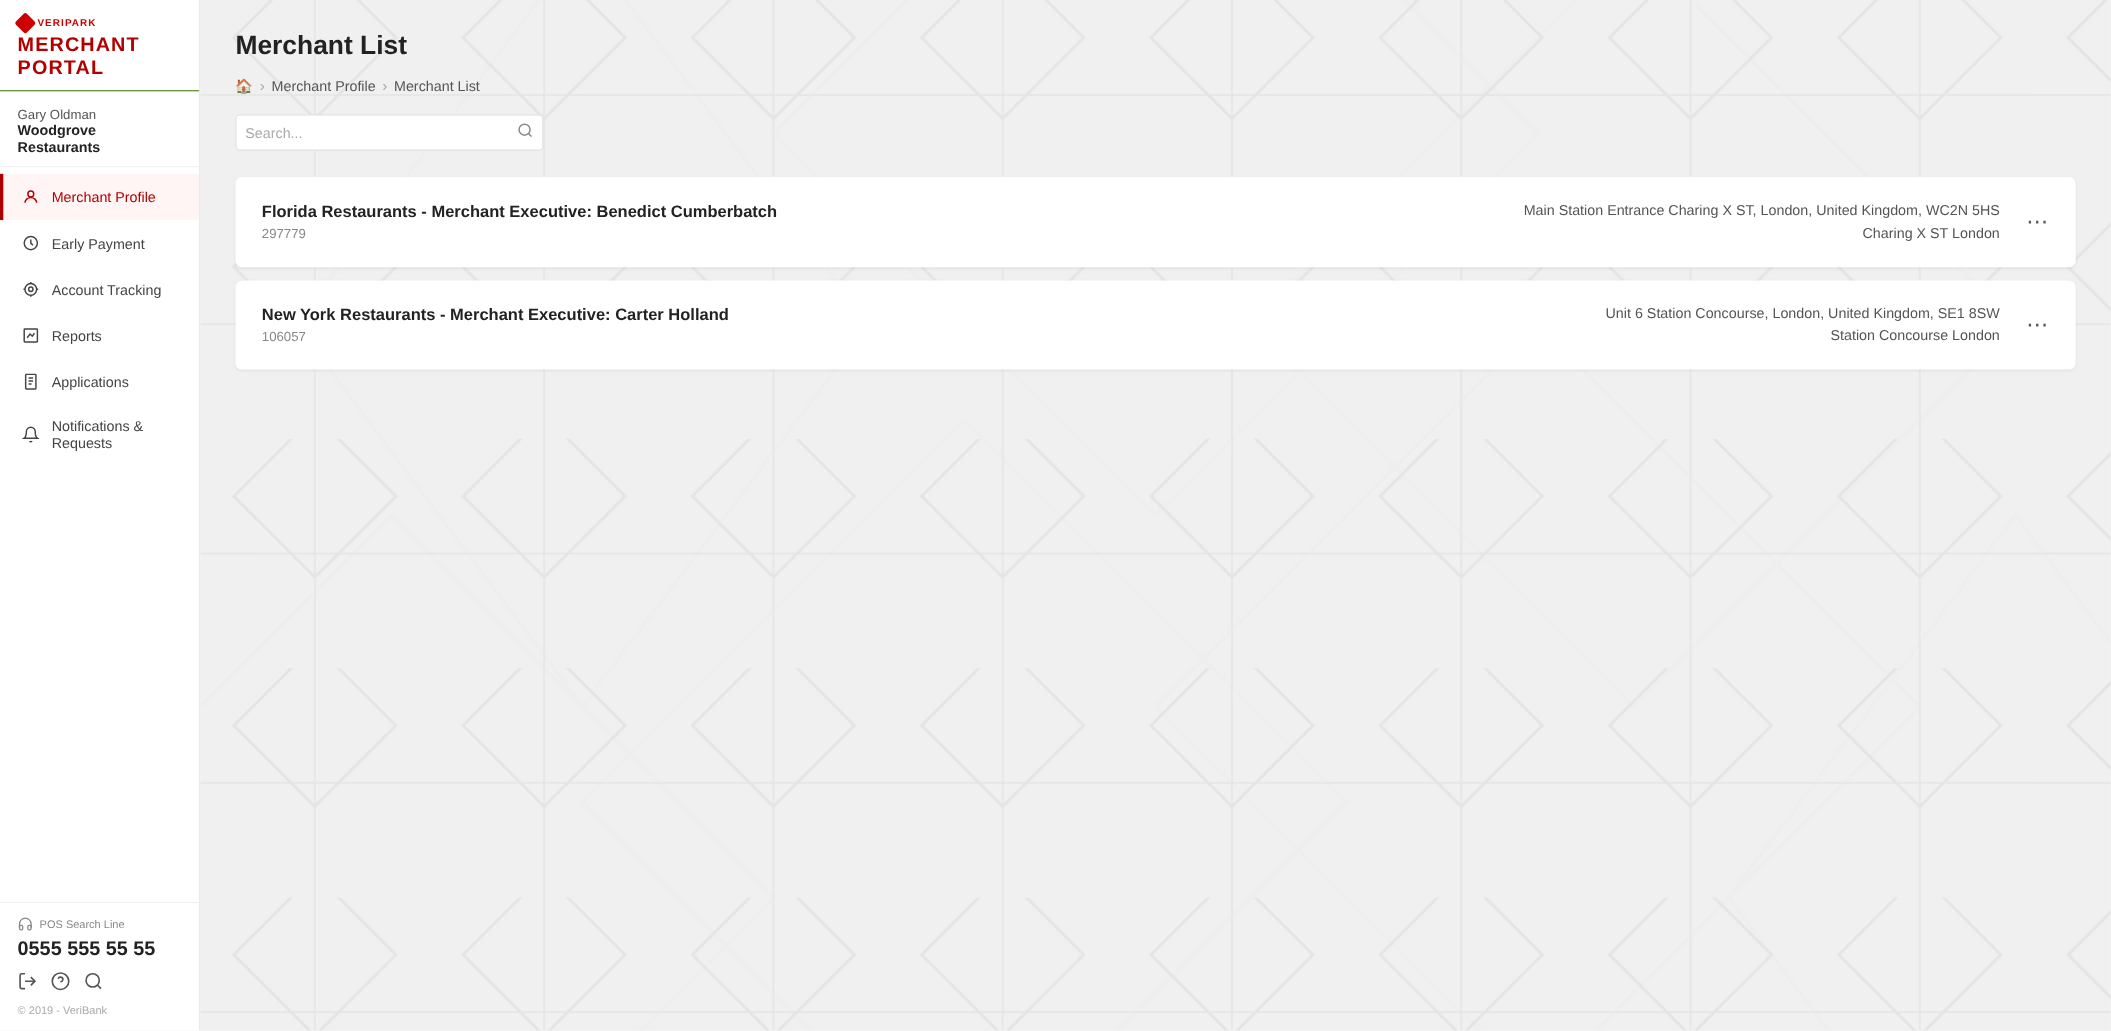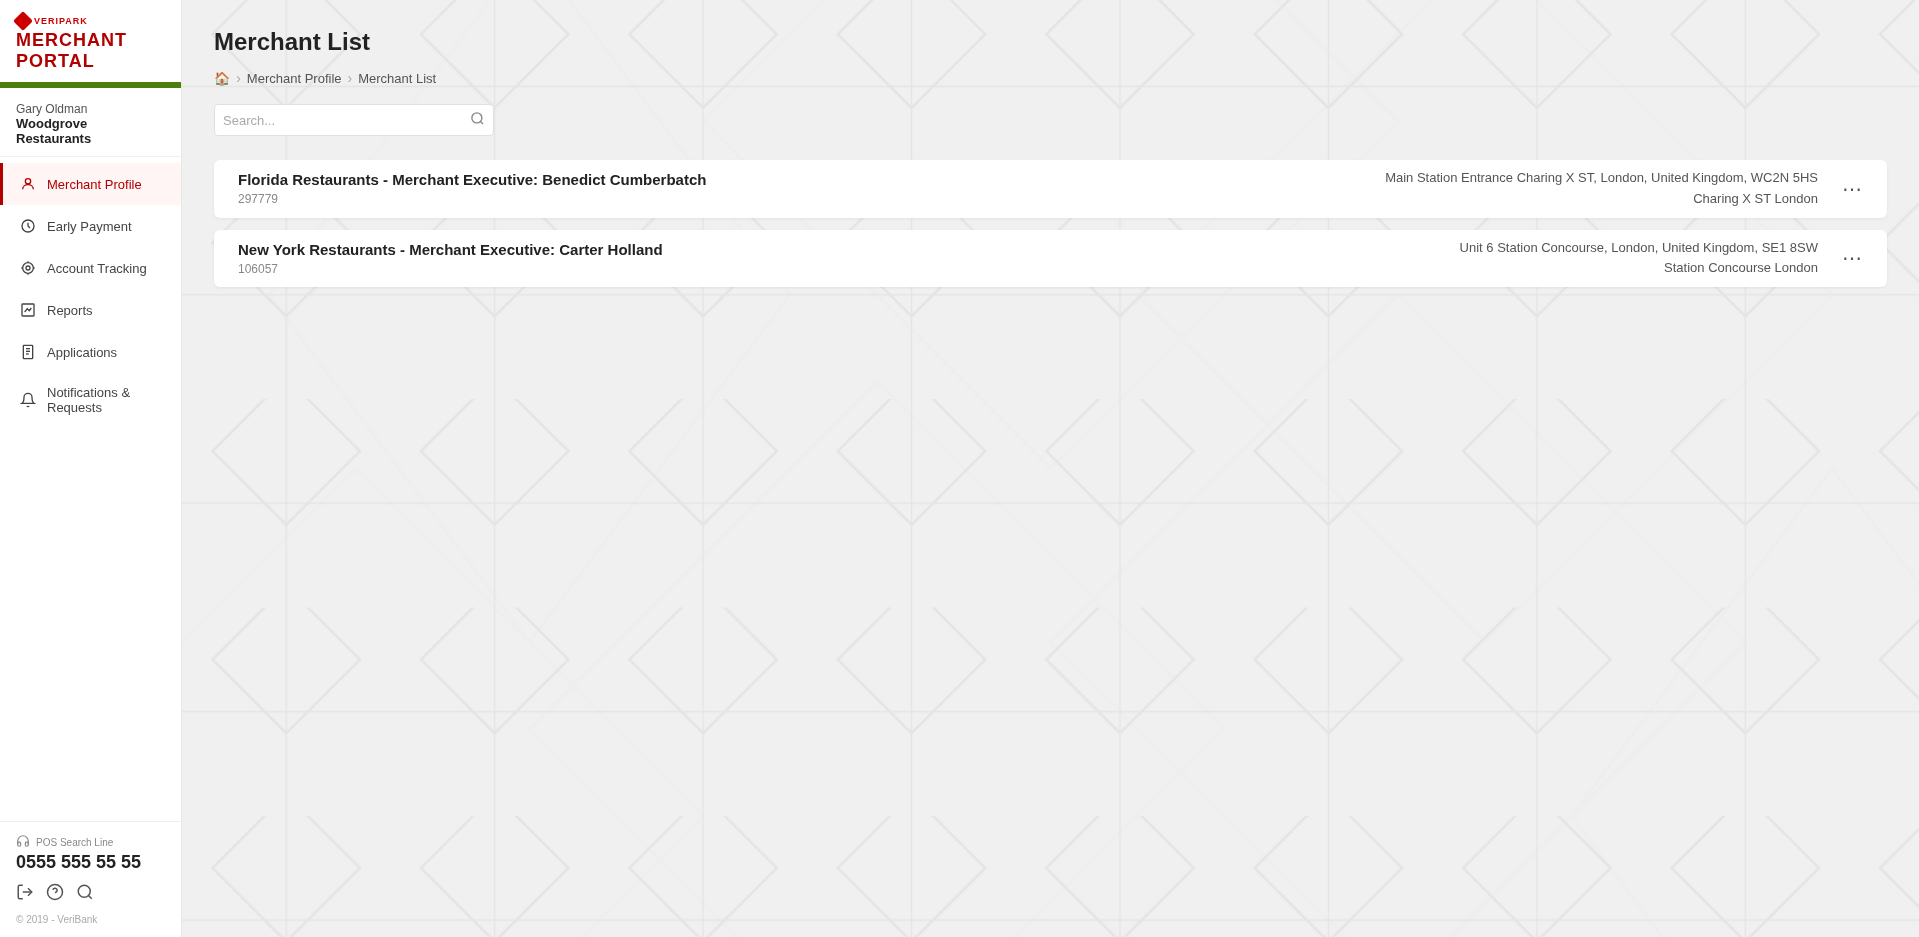--- a/index.html
+++ b/index.html
@@ -11,21 +11,21 @@
       min-width: 182px;
       background: #fff;
       display: flex;
       flex-direction: column;
       border-right: 1px solid #e8e8e8;
       height: 100vh;
       position: relative;
     }
     .sidebar-logo {
       padding: 14px 8px 10px 16px;
-      border-bottom: 6px solid #4d7c0f;
+      border-bottom: 1px solid #4d7c0f;
     }
     .logo-veripark {
       font-size: 9px;
       color: #c00;
       font-weight: 600;
       letter-spacing: 1px;
       display: flex;
       align-items: center;
       gap: 4px;
     }
@@ -198,21 +198,21 @@
       flex: 1;
       background: transparent;
     }
     .search-bar input::placeholder { color: #aaa; }
     .search-icon { color: #888; font-size: 15px; cursor: pointer; }
 
     
     .merchant-card {
       background: #fff;
       border-radius: 6px;
-      padding: 8px 24px;
+      padding: 20px 24px;
       margin-bottom: 12px;
       display: flex;
       align-items: center;
       justify-content: space-between;
       box-shadow: 0 1px 3px rgba(0,0,0,0.06);
     }
     .merchant-left {}
     .merchant-name {
       font-size: 15px;
       font-weight: 600;

